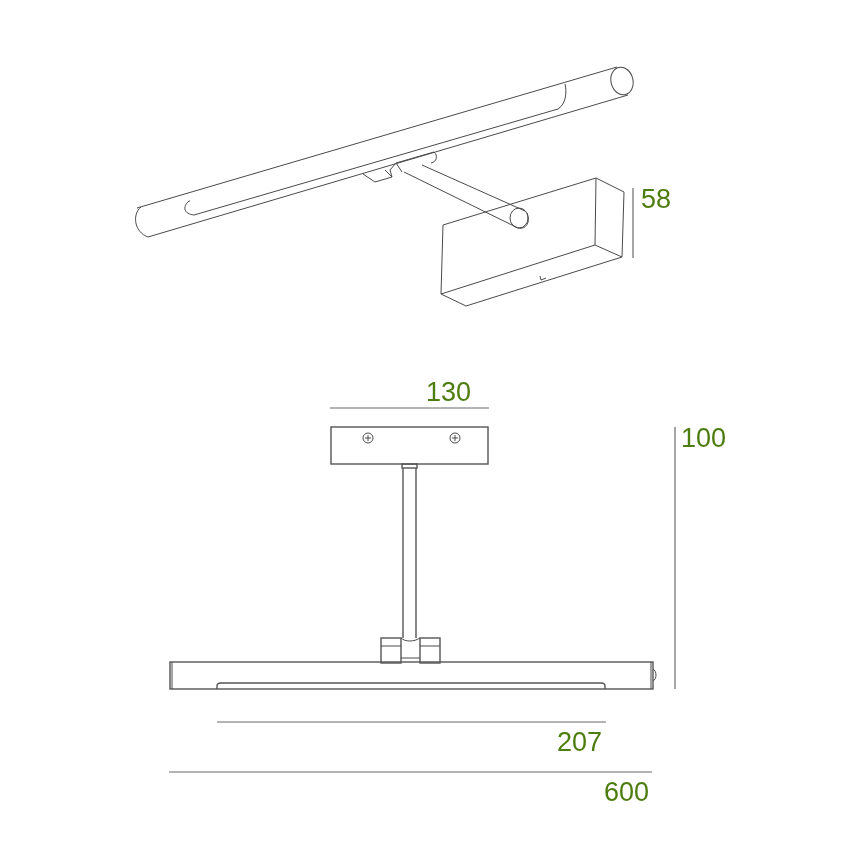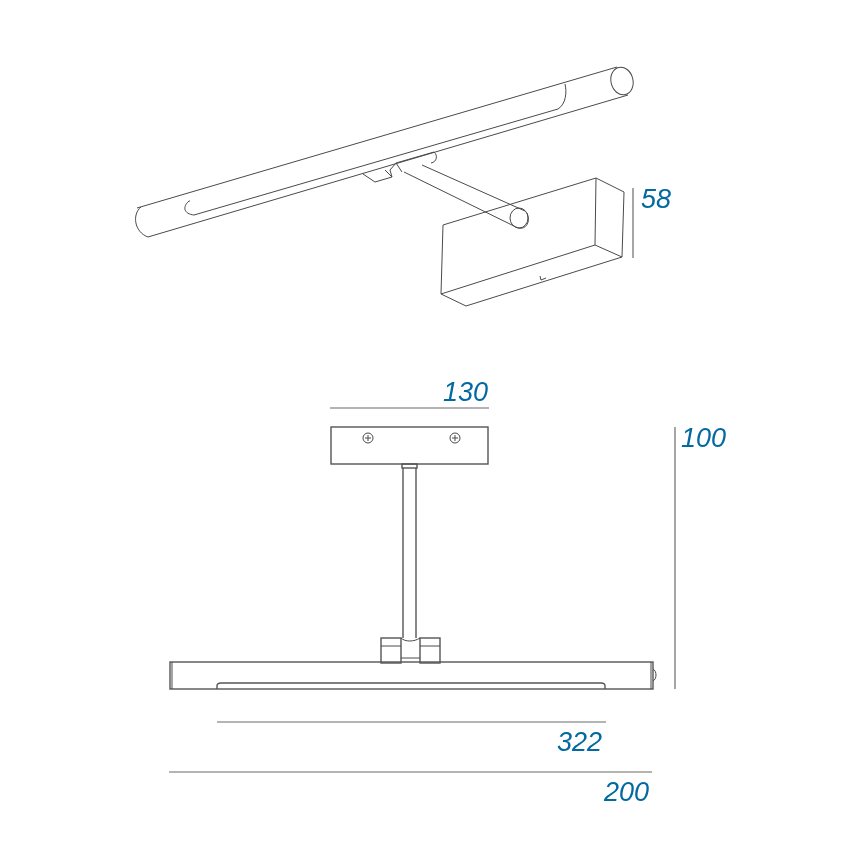--- a/index.html
+++ b/index.html
@@ -1,21 +1,21 @@
 <!DOCTYPE html>
 <html><head>
   <meta charset="utf-8">
   <style>
     html, body { margin: 0; padding: 0; background: #ffffff; }
     body { width: 868px; height: 868px; position: relative; overflow: hidden; font-family: "Liberation Sans", sans-serif; }
     #drawing { position: absolute; left: 0; top: 0; width: 868px; height: 868px; }
     .ln { fill: none; stroke: #4a4a4a; stroke-width: 1; }
     .ln2 { fill: none; stroke: #555555; stroke-width: 1.4; }
     .dim { fill: none; stroke: #6a6a6a; stroke-width: 1.2; }
-    .dimlabel { position: absolute; font-size: 27px; color: #0369a1; line-height: 1; letter-spacing: 0px; font-style: italic; }
+    .dimlabel { position: absolute; font-size: 27px; color: #4d7c0f; line-height: 1; letter-spacing: 0px; }
   </style>
 </head>
 <body>
 
 <svg id="drawing" viewBox="0 0 868 868" xmlns="http://www.w3.org/2000/svg">
 
   <g>
 
     <g>
       <line class="ln" x1="137" y1="208" x2="617" y2="67"></line>
@@ -95,16 +95,16 @@
 
     <line class="dim" x1="675" y1="427" x2="675" y2="689"></line>
 
     <line class="dim" x1="217" y1="722" x2="606" y2="722"></line>
 
     <line class="dim" x1="169" y1="772" x2="652" y2="772"></line>
   </g>
 </svg>
 
 <div class="dimlabel" style="left:641px; top:186px;">58</div>
-<div class="dimlabel" style="left:443px; top:379px;">130</div>
+<div class="dimlabel" style="left:426px; top:379px;">130</div>
 <div class="dimlabel" style="left:681px; top:425px;">100</div>
-<div class="dimlabel" style="left:557px; top:729px;">322</div>
-<div class="dimlabel" style="left:604px; top:779px;">200</div>
+<div class="dimlabel" style="left:557px; top:729px;">207</div>
+<div class="dimlabel" style="left:604px; top:779px;">600</div>
 
 </body></html>

